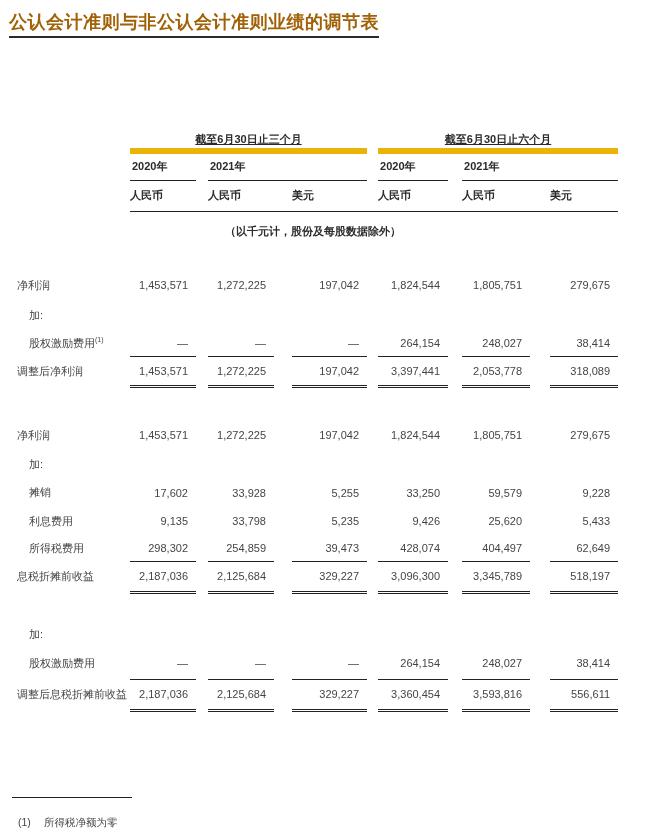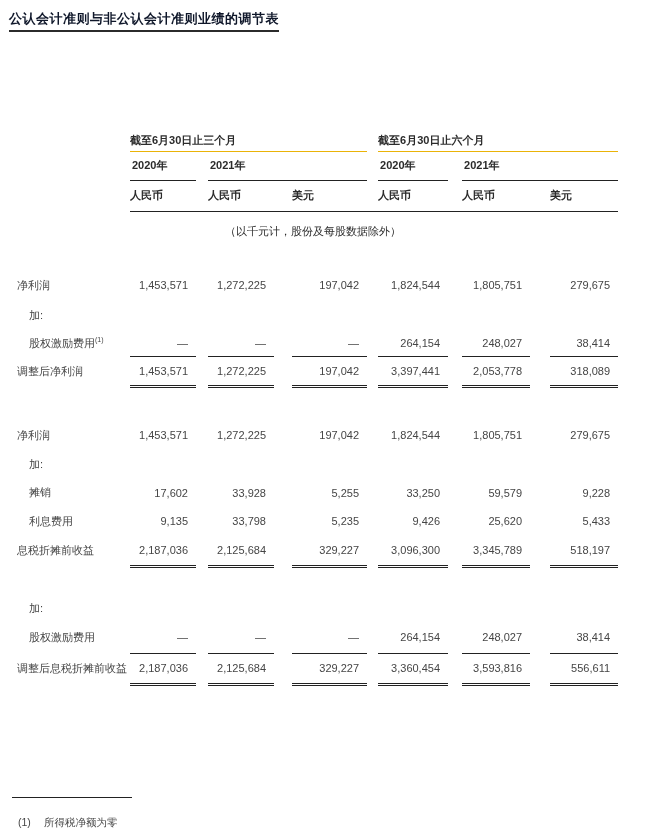--- a/index.html
+++ b/index.html
@@ -3,35 +3,35 @@
 <meta charset="utf-8">
 <style>
   html,body{margin:0;padding:0;}
   body{
     width:657px;height:840px;position:relative;background:#ffffff;
     font-family:"Liberation Sans","DejaVu Sans",sans-serif;
     color:#3d3d3d;overflow:hidden;
   }
   .page-title{
     position:absolute;left:9px;top:10px;
-    font-size:13px;font-weight:bold;color:#0f172a;
+    font-size:18px;font-weight:bold;color:#a16207;
     padding-bottom:2px;border-bottom:2px solid #2b2b2b;
     letter-spacing:0.5px;white-space:nowrap;
   }
   table.fin{
     position:absolute;left:8px;top:130px;width:610px;
     border-collapse:collapse;table-layout:fixed;
     font-size:11px;color:#454545;
   }
   table.fin td{padding:0;vertical-align:middle;overflow:hidden;white-space:nowrap;}
-  .ghead{font-weight:bold;color:#2b2b2b;border-bottom:1px solid #eab308;}
+  .ghead{font-weight:bold;color:#2b2b2b;text-align:center;border-bottom:6px solid #eab308;text-decoration:underline;}
   .year{font-weight:bold;color:#2b2b2b;text-align:left;padding-left:2px !important;border-bottom:1px solid #222;margin-left:33px;}
   .cur{font-weight:bold;color:#2b2b2b;text-align:left;padding-right:8px !important;}
   .rule{border-bottom:1px solid #222;}
-  .note{font-weight:normal;color:#2b2b2b;text-align:center;}
+  .note{font-weight:bold;color:#2b2b2b;text-align:center;}
   .lbl{text-align:left;padding-left:9px !important;}
   .ind{padding-left:21px !important;}
   .n{text-align:right;padding-right:8px !important;}
   .u{border-bottom:1px solid #222;}
   .uu{border-bottom:3px double #222;}
   sup{font-size:7px;vertical-align:super;line-height:0;}
   .footnote{position:absolute;left:12px;top:797px;font-size:10.5px;color:#454545;}
   .fn-rule{width:120px;height:0;border-top:1px solid #222;}
   .fn-line{margin-top:18px;padding-left:6px;}
   .fn-marker{display:inline-block;width:26px;}
@@ -189,20 +189,34 @@
     <td class="n">33,798</td>
         <td></td>
     <td class="n">5,235</td>
         <td></td>
     <td class="n">9,426</td>
         <td></td>
     <td class="n">25,620</td>
         <td></td>
     <td class="n">5,433</td>
   </tr>
+  <tr style="height:26px">
+    <td class="lbl ind">所得税费用</td>
+    <td class="n u">298,302</td>
+        <td></td>
+    <td class="n u">254,859</td>
+        <td></td>
+    <td class="n u">39,473</td>
+        <td></td>
+    <td class="n u">428,074</td>
+        <td></td>
+    <td class="n u">404,497</td>
+        <td></td>
+    <td class="n u">62,649</td>
+  </tr>
   <tr style="height:31px">
     <td class="lbl">息税折摊前收益</td>
     <td class="n uu">2,187,036</td>
         <td></td>
     <td class="n uu">2,125,684</td>
         <td></td>
     <td class="n uu">329,227</td>
         <td></td>
     <td class="n uu">3,096,300</td>
         <td></td>

